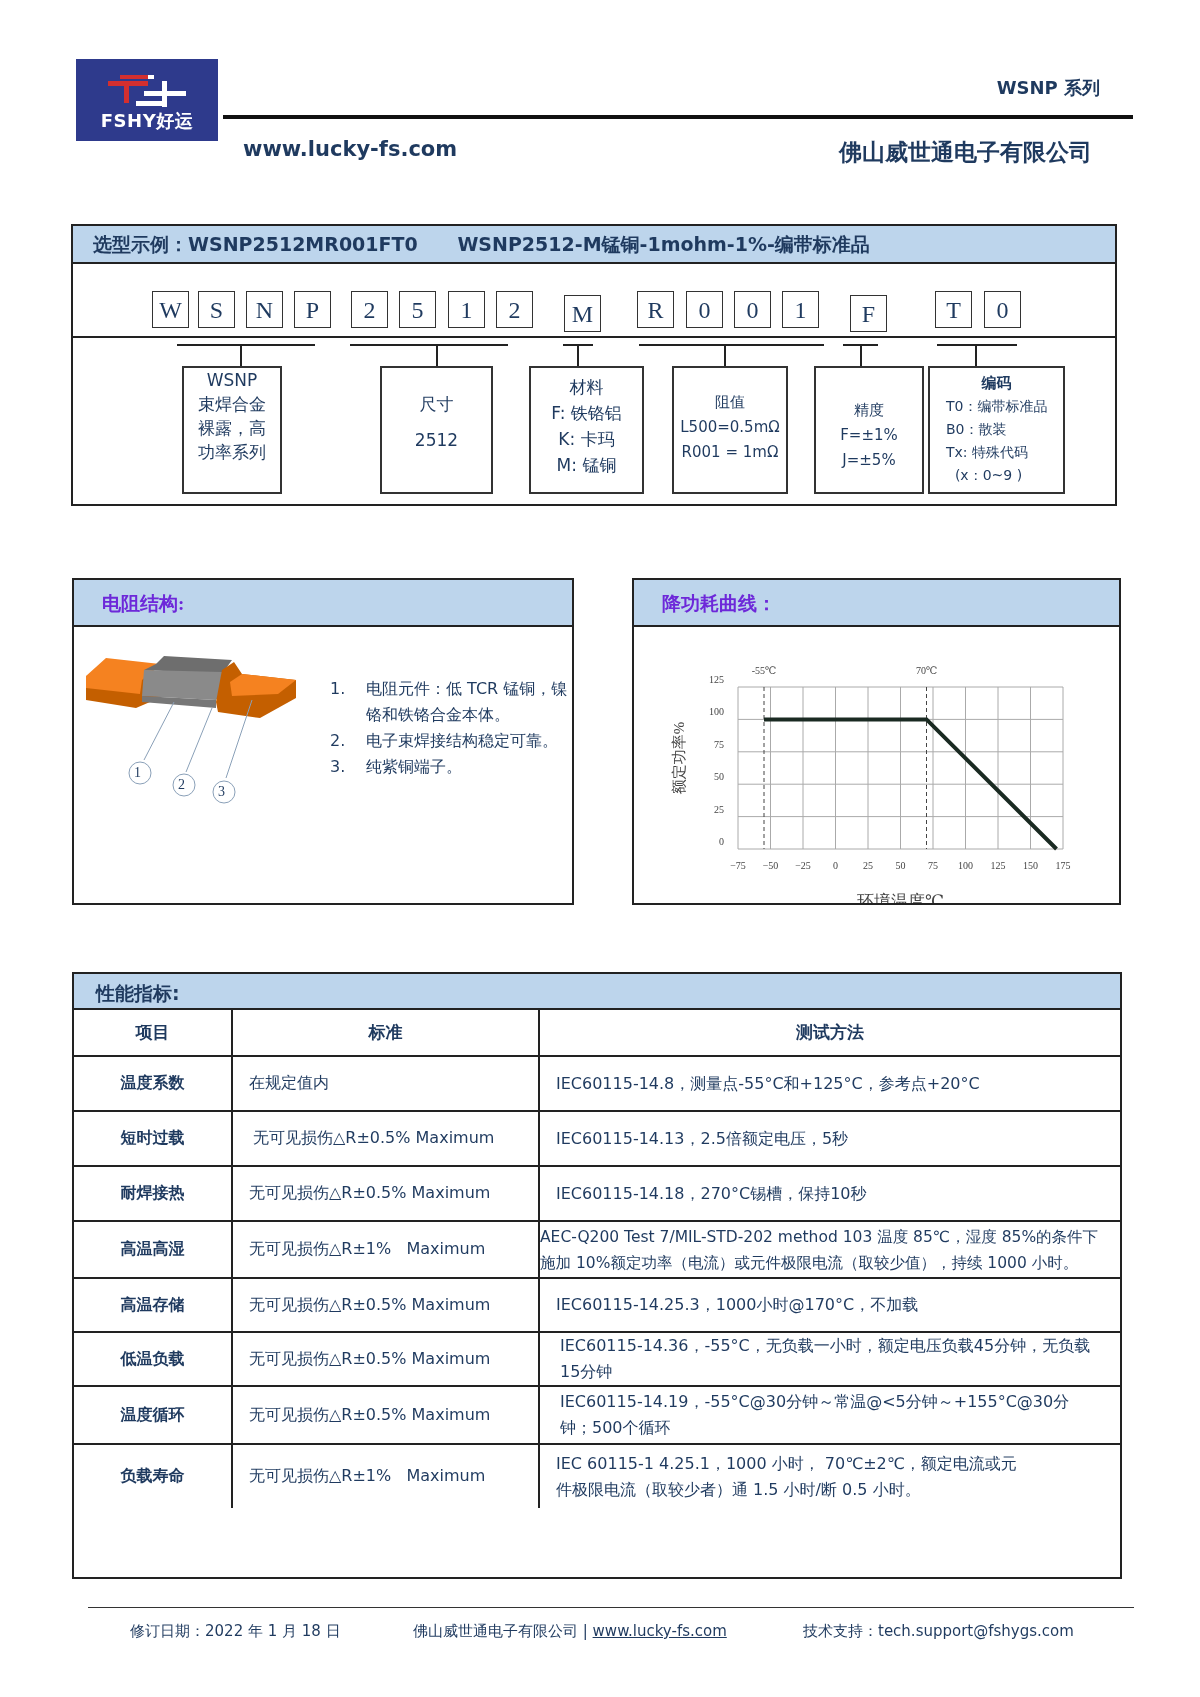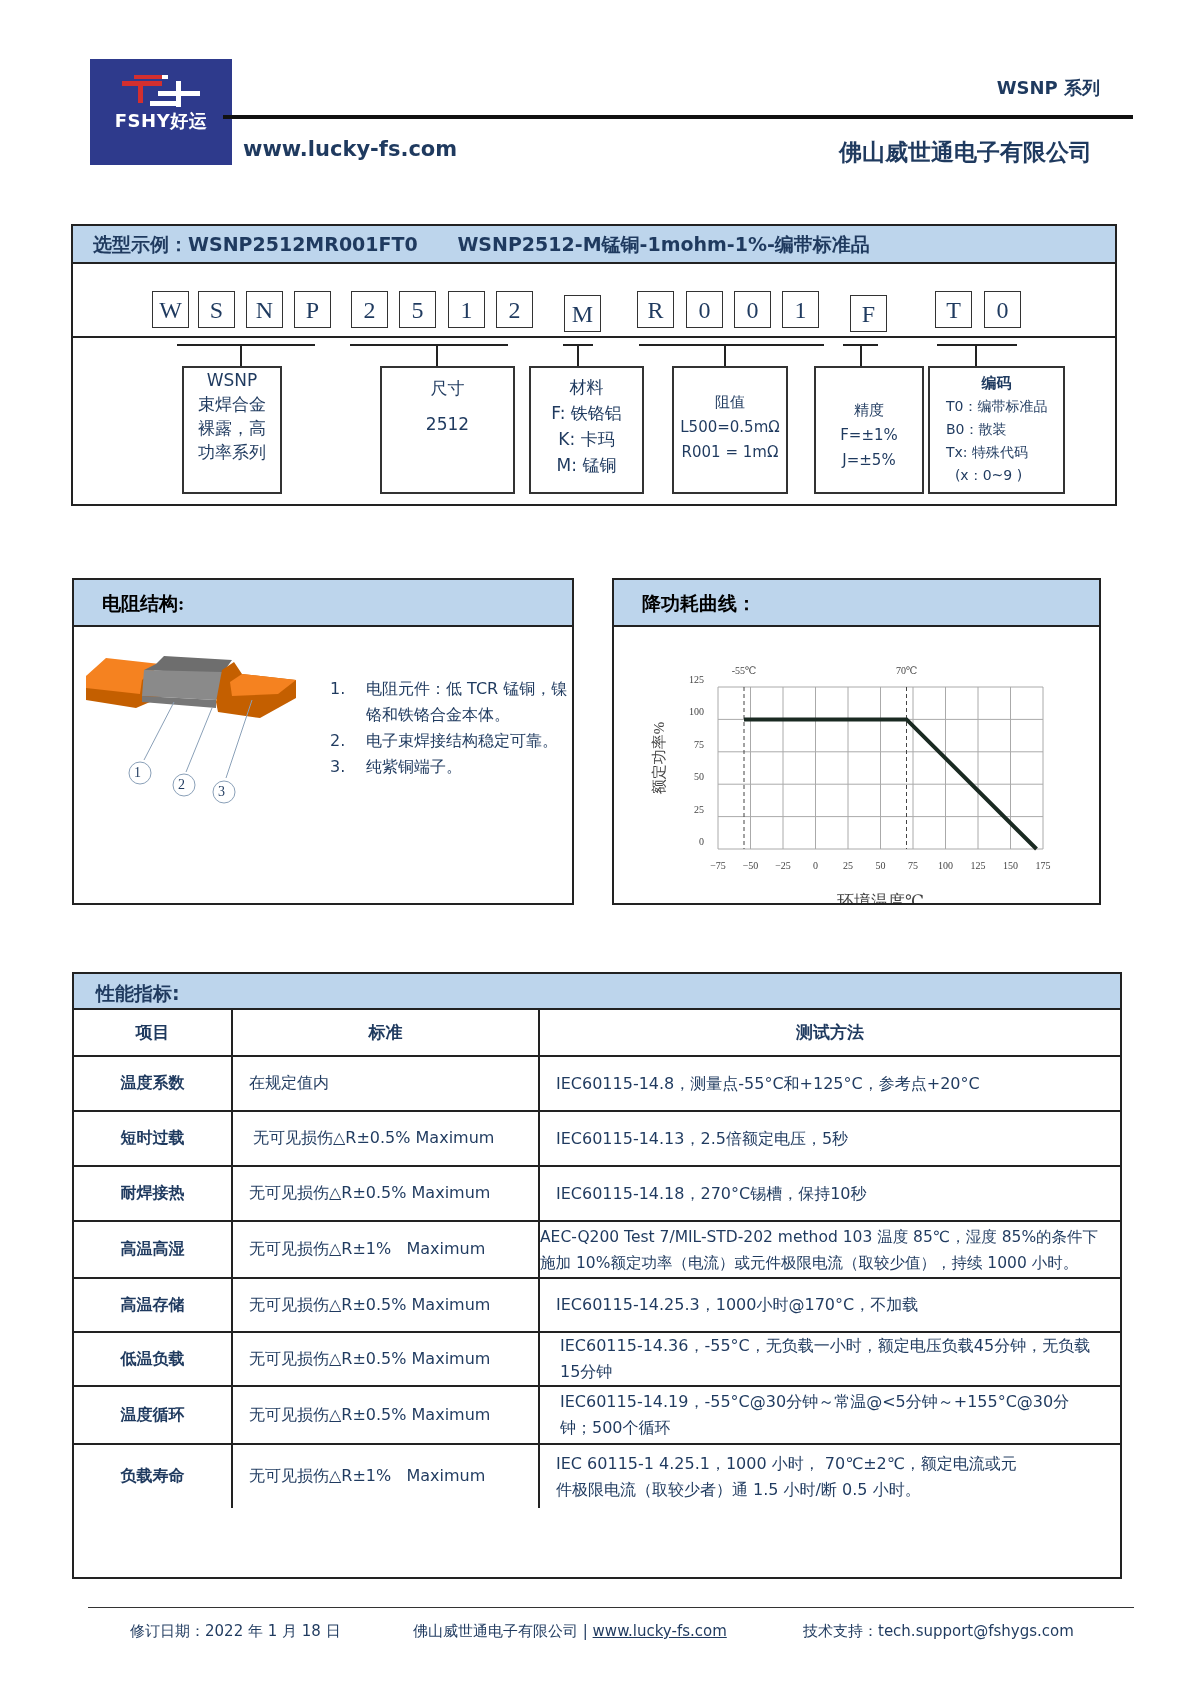--- a/index.html
+++ b/index.html
@@ -1,19 +1,19 @@
 <!DOCTYPE html>
 <html><head>
 <meta charset="utf-8">
 <style>
   * { box-sizing: border-box; margin: 0; padding: 0; }
   body { width: 1200px; height: 1697px; background: #ffffff; position: relative; font-family: "DejaVu Sans", "Liberation Sans", sans-serif; color: #1f3a5f; overflow: hidden; }
   .abs { position: absolute; }
   
-  .logo { left: 90px; top: 59px; width: 142px; height: 106px; background: #2e3a8c; }
+  .logo { left: 76px; top: 59px; width: 142px; height: 82px; background: #2e3a8c; }
   .logo .mark { position: absolute; left: 30px; top: 14px; width: 82px; height: 36px; }
   .logo .brand { position: absolute; left: 0; right: 0; top: 50px; text-align: center; color: #fff; font-weight: bold; font-size: 18px; letter-spacing: 0.5px; }
   .hdr-line { left: 223px; top: 115px; width: 910px; height: 4px; background: #111; }
   .series { right: 100px; top: 76px; font-size: 18px; font-weight: bold; color: #1f3a5f; }
   .site { left: 243px; top: 137px; font-size: 21px; font-weight: bold; color: #1f3a5f; }
   .company { right: 108px; top: 137px; font-size: 23px; font-weight: bold; color: #1f3a5f; }
 
   
   .sel { left: 71px; top: 224px; width: 1046px; height: 282px; border: 2px solid #222; }
   .bluebar { background: #bdd5ec; border-bottom: 2px solid #222; height: 38px; }
@@ -21,23 +21,23 @@
   .sel .code-row { position: absolute; top: 38px; left: 0; right: 0; height: 74px; border-bottom: 2px solid #222; }
   .cbox { position: absolute; top: 27px; width: 37px; height: 37px; border: 1px solid #333; font-family: "Liberation Serif", "DejaVu Serif", serif; font-size: 24px; text-align: center; line-height: 36px; color: #1f3a5f; }
   .hline { position: absolute; height: 2px; background: #222; }
   .vline { position: absolute; width: 2px; background: #222; }
   .dbox { position: absolute; border: 2px solid #333; text-align: center; color: #1f3a5f; font-size: 17px; line-height: 24px; }
   .dbox .b { font-weight: bold; font-size: 15px; }
   .dbox.small { font-size: 15px; line-height: 23px; text-align: left; }
 
   
   .panel { border: 2px solid #222; }
-  .panel .bluebar { height: 47px; font-size: 19px; font-weight: bold; padding: 11px 0 0 28px; color: #000000; font-family: Liberation Serif, serif; }
+  .panel .bluebar { height: 47px; font-size: 19px; font-weight: bold; padding: 11px 0 0 28px; color: #6d28d9; font-family: Liberation Serif, serif; }
   .struct { left: 72px; top: 578px; width: 502px; height: 327px; }
-  .derate { left: 612px; top: 578px; width: 489px; height: 327px; }
+  .derate { left: 632px; top: 578px; width: 489px; height: 327px; }
   .struct-list { position: absolute; left: 256px; top: 96px; font-size: 16px; line-height: 26px; color: #1f3a5f; }
   .struct-list .li { display: flex; }
   .struct-list .num { width: 36px; }
   .struct-list .txt { width: 210px; }
 
   
   .perf { left: 72px; top: 972px; width: 1050px; height: 607px; border: 2px solid #222; }
   .perf .bluebar { height: 36px; font-size: 19px; font-weight: bold; padding: 7px 12px 0 22px; color: #1f3a5f; }
   table { border-collapse: collapse; width: 100%; }
   td, th { border: 2px solid #222; color: #1f3a5f; font-size: 16px; }
@@ -108,21 +108,21 @@
   <div class="vline" style="left:787px;top:118px;height:22px"></div>
   <div class="hline" style="left:864px;top:118px;width:80px"></div>
   <div class="vline" style="left:902px;top:118px;height:22px"></div>
 
   <div class="dbox" style="left:109px;top:140px;width:100px;height:128px;padding-top:0">
     <div>WSNP</div>
     <div>束焊合金</div>
     <div>裸露，高</div>
     <div>功率系列</div>
   </div>
-  <div class="dbox" style="left:307px;top:140px;width:135px;height:128px;padding-top:8px">
+  <div class="dbox" style="left:307px;top:140px;width:113px;height:128px;padding-top:24px">
     <div>尺寸</div>
     <div style="height:12px"></div>
     <div>2512</div>
   </div>
   <div class="dbox" style="left:456px;top:140px;width:115px;height:128px;padding-top:6px;line-height:26px">
     <div>材料</div>
     <div>F: 铁铬铝</div>
     <div>K: 卡玛</div>
     <div>M: 锰铜</div>
   </div>

